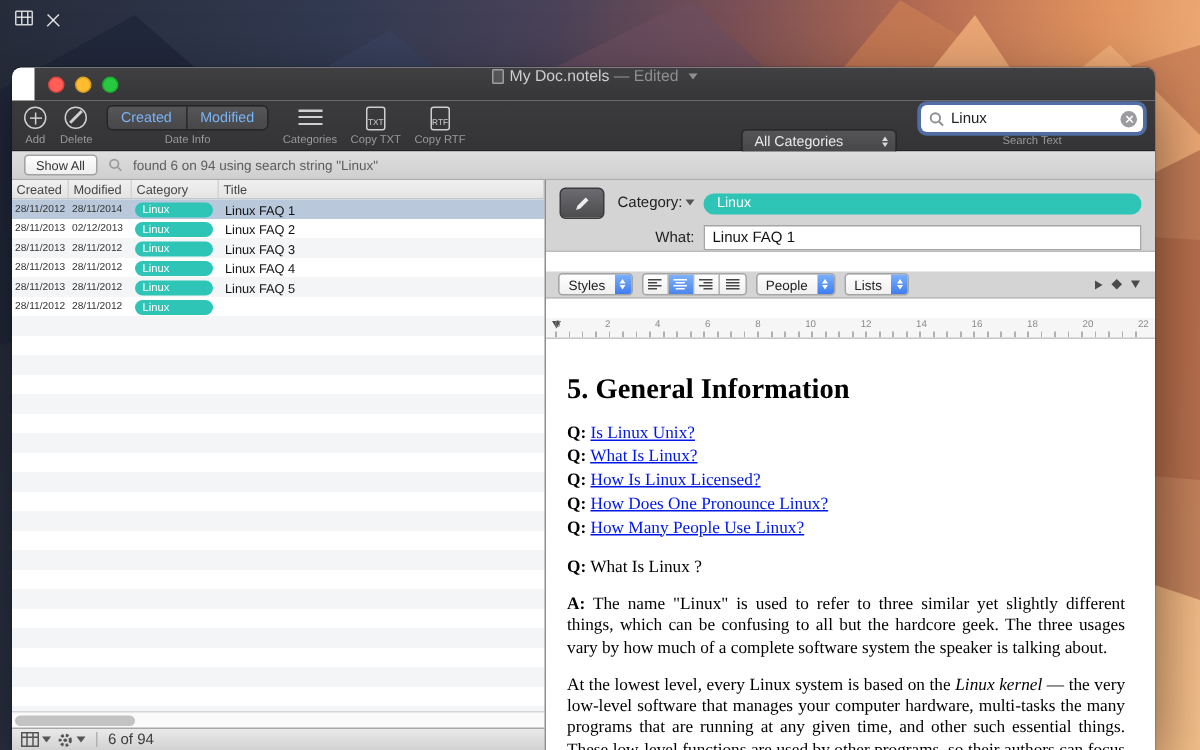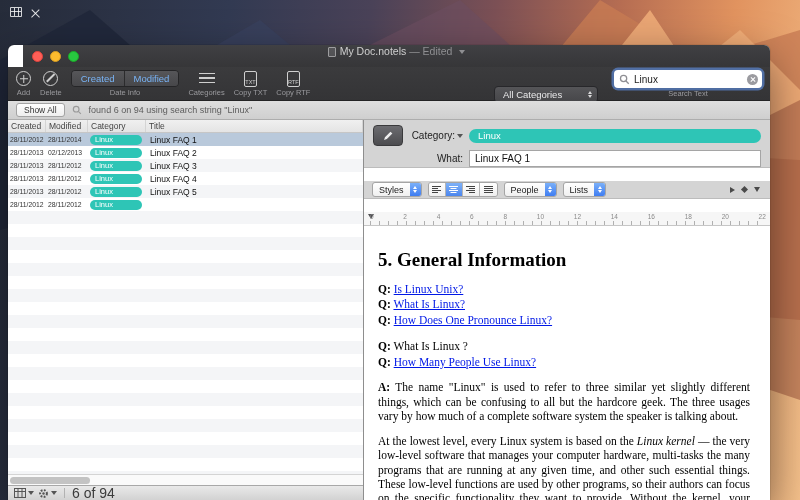--- a/index.html
+++ b/index.html
@@ -90,21 +90,21 @@
   .trow { height:13px; display:flex; align-items:center; font-size:6.8px; color:#333; }
   .trow.sel { background:#b9c9db; }
   .trow .date { padding:0 2px; white-space:nowrap; overflow:hidden; }
   .pill { display:block; width:52px; margin-left:2px; background:#2ec5b6; color:#fff; font-size:7.5px; line-height:10px; border-radius:5px; padding:0 5px; }
   .trow .ttl { font-size:8.5px; color:#111; padding-left:4px; white-space:nowrap; overflow:hidden; }
 
   .hscroll { height:11px; flex:0 0 11px; background:#fafafa; border-top:1px solid #d4d4d4; display:flex; align-items:center; padding:0 2px; }
   .hthumb { width:80px; height:7px; border-radius:4px; background:#c3c3c3; }
 
   .statusbar { height:15px; flex:0 0 15px; background:linear-gradient(#e9e9e9,#d2d2d2); border-top:1px solid #a8a8a8;
-    display:flex; align-items:center; gap:4px; padding:0 6px; font-size:14px; color:#3c3c3c; }
+    display:flex; align-items:center; gap:4px; padding:0 6px; font-size:10px; color:#3c3c3c; }
   .sb-btn { display:flex; align-items:center; gap:2px; }
   .sb-sep { width:1px; height:10px; background:#b2b2b2; margin:0 3px; }
 
   
   .meta { height:48px; flex:0 0 48px; background:#d4d4d4; border-bottom:1px solid #bcbcbc; padding:5px 9px 0 9px; }
   .meta-row { display:flex; align-items:center; }
   .meta-row + .meta-row { margin-top:4px; }
   .pencil-btn { width:30px; height:21px; background:linear-gradient(#6c6c70,#4c4c4f); border:1px solid #3a3a3c; border-radius:4px;
     display:flex; align-items:center; justify-content:center; }
   .meta-spacer { width:30px; flex:0 0 30px; }
@@ -444,23 +444,24 @@
           <span>20</span>
             <span>22</span>
         </div>
         <div class="ruler-ticks"></div>
       </div>
 
       <div class="doc">
         <h1>5. General Information</h1>
         <div class="qline"><span class="qp">Q:</span> <a href="#">Is Linux Unix?</a></div>
         <div class="qline"><span class="qp">Q:</span> <a href="#">What Is Linux?</a></div>
+        <div class="qline"><span class="qp">Q:</span> <a href="#">How Is Linux Licensed?</a></div>
         <div class="qline"><span class="qp">Q:</span> <a href="#">How Does One Pronounce Linux?</a></div>
+        <div class="qline"><span class="qp">Q:</span> <a href="#">How Many People Use Linux?</a></div>
         <div class="qline q-plain"><span class="qp">Q:</span> <span>What Is Linux ?</span></div>
-        <div class="qline"><span class="qp">Q:</span> <a href="#">How Many People Use Linux?</a></div>
         <p class="para"><span class="qp">A:</span> <span>The name "Linux" is used to refer to three similar yet slightly different things, which can be confusing to all but the hardcore geek. The three usages vary by how much of a complete software system the speaker is talking about.</span></p>
         <p class="para"><span>At the lowest level, every Linux system is based on the </span><i>Linux kernel</i><span> — the very low-level software that manages your computer hardware, multi-tasks the many programs that are running at any given time, and other such essential things. These low-level functions are used by other programs, so their authors can focus on the specific functionality they want to provide. Without the kernel, your computer is a very expensive doorstop. It has all of the features of a modern operating system: true multitasking, threads, virtual memory, shared libraries, demand loading, shared, copy-on-write executables, proper memory management, loadable device driver modules, video frame buffering, and TCP/IP networking.</span></p>
 
       </div>
     </div>
   </div>
 
 </div>
 
 </body></html>

